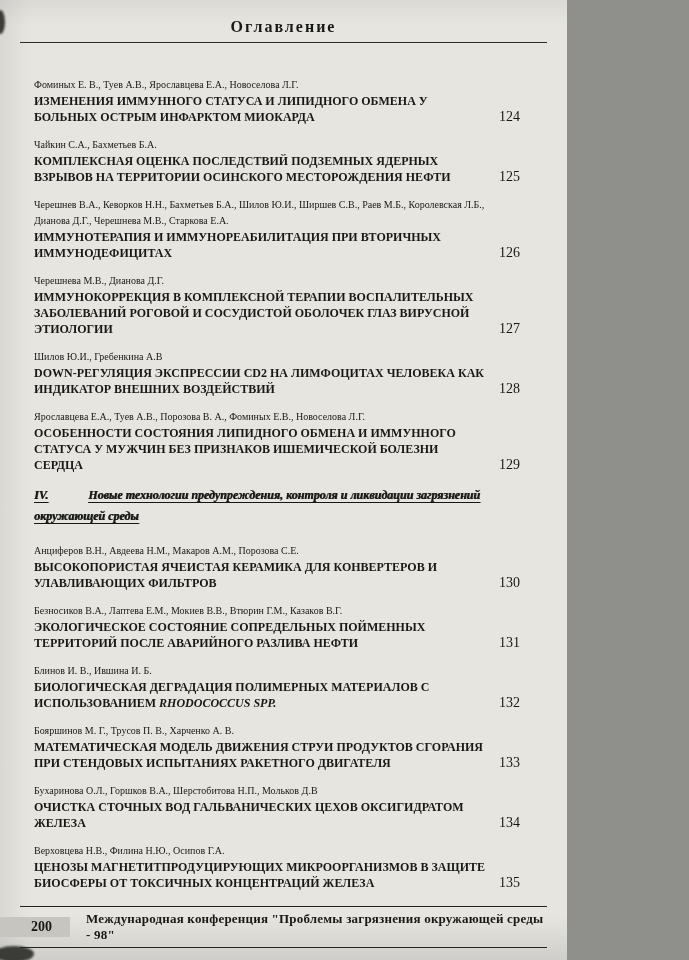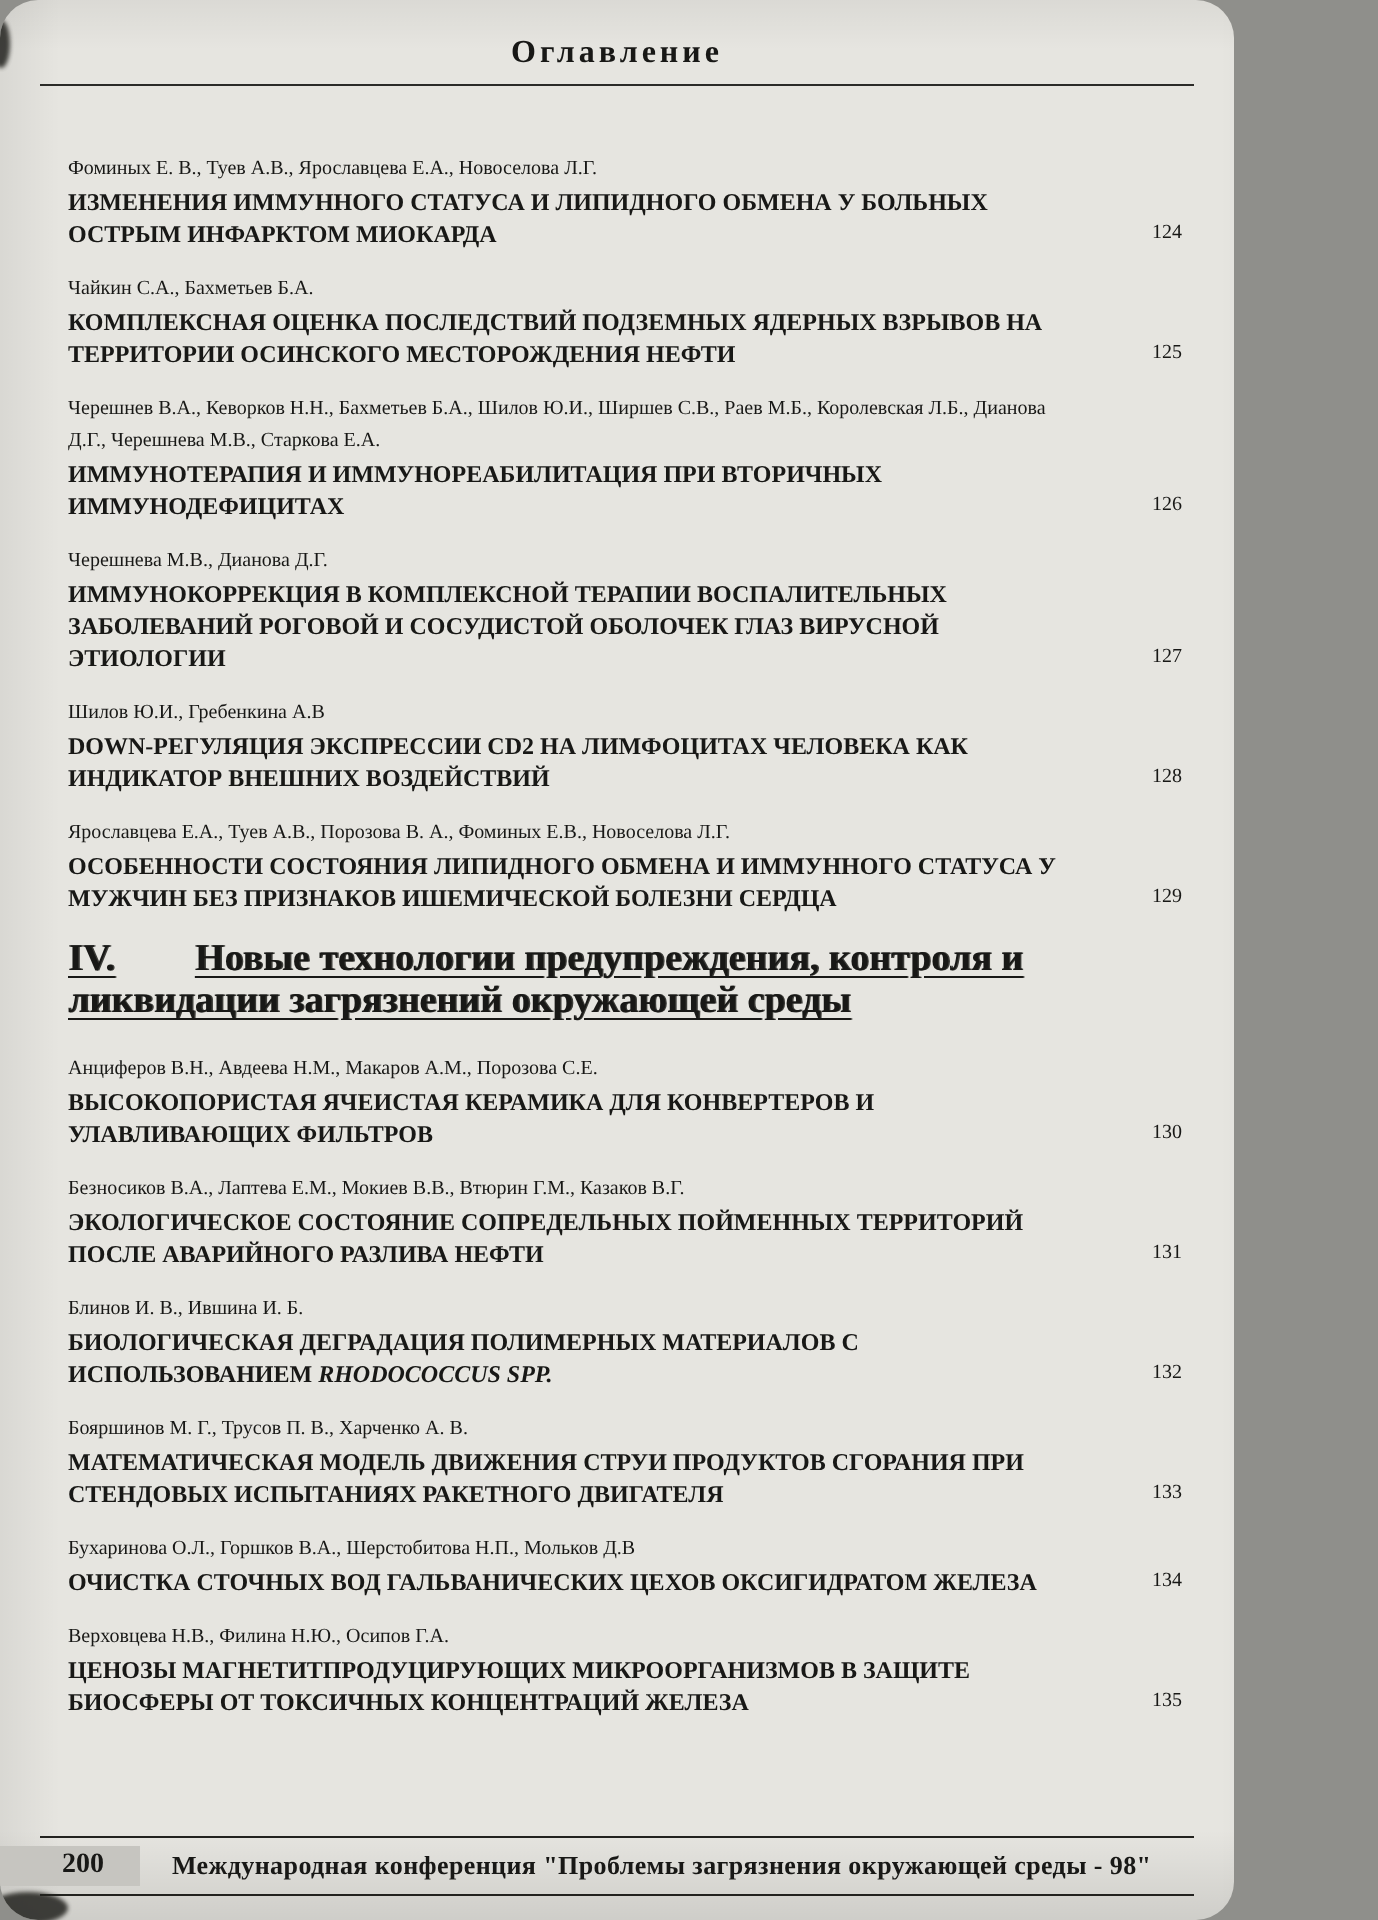--- a/index.html
+++ b/index.html
@@ -4,50 +4,50 @@
 <style>
   * { box-sizing: border-box; margin: 0; padding: 0; }
   html, body { width: 689px; height: 960px; }
   body {
     font-family: "Liberation Serif", "DejaVu Serif", serif;
     background: #8f8f8b;
     color: #181816;
   }
   .page {
     position: relative;
-    width: 617px;
+    width: 567px;
     height: 960px;
     overflow: hidden;
     background: #e6e5e0;
     background-image:
       linear-gradient(90deg, rgba(0,0,0,0.06) 0px, rgba(0,0,0,0) 30px, rgba(0,0,0,0) 610px, rgba(0,0,0,0.12) 689px),
       linear-gradient(180deg, rgba(0,0,0,0.05) 0px, rgba(0,0,0,0) 25px, rgba(0,0,0,0) 915px, rgba(0,0,0,0.10) 960px);
-    border-radius: 19px;
   }
   .page-header { padding-top: 18px; text-align: center; }
   .header-title { font-size: 16px; font-weight: bold; letter-spacing: 2px; }
   .header-rule { margin: 6px 20px 0 20px; border-top: 1.6px solid #2b2b28; }
 
   .toc { padding: 34px 26px 0 34px; }
   .entry { display: flex; align-items: flex-end; margin-bottom: 12px; }
   .entry-main { flex: 1; padding-right: 10px; max-width: 578px; }
   .authors { font-size: 10px; line-height: 16px; }
   .title { font-size: 12px; line-height: 16px; font-weight: bold; }
-  .entry-page { width: 42px; text-align: right; font-size: 10px; line-height: 16px; }
+  .entry-page { width: 42px; text-align: left; font-size: 14px; line-height: 16px; }
   .italic { font-style: italic; text-align: right; }
 
   .section-heading {
     margin: 12px 0 16px 0;
     max-width: 600px;
-    font-size: 19px;
+    font-size: 12px;
     line-height: 21px;
     font-weight: bold;
     text-decoration: underline;
     text-underline-offset: 3px;
     text-shadow: 0.7px 0 0 #3c3c38;
+    font-style: italic;
   }
   .section-num { padding-right: 40px; }
 
   .page-footer { position: absolute; left: 20px; right: 20px; bottom: 12px; }
   .footer-rule { border-top: 1.8px solid #22221f; }
   .footer-rule.bottom { border-top-width: 1.4px; }
   .footer-row { display: flex; align-items: center; padding: 4px 0; }
   .footer-pageno {
     font-weight: bold;
     font-size: 14px;

